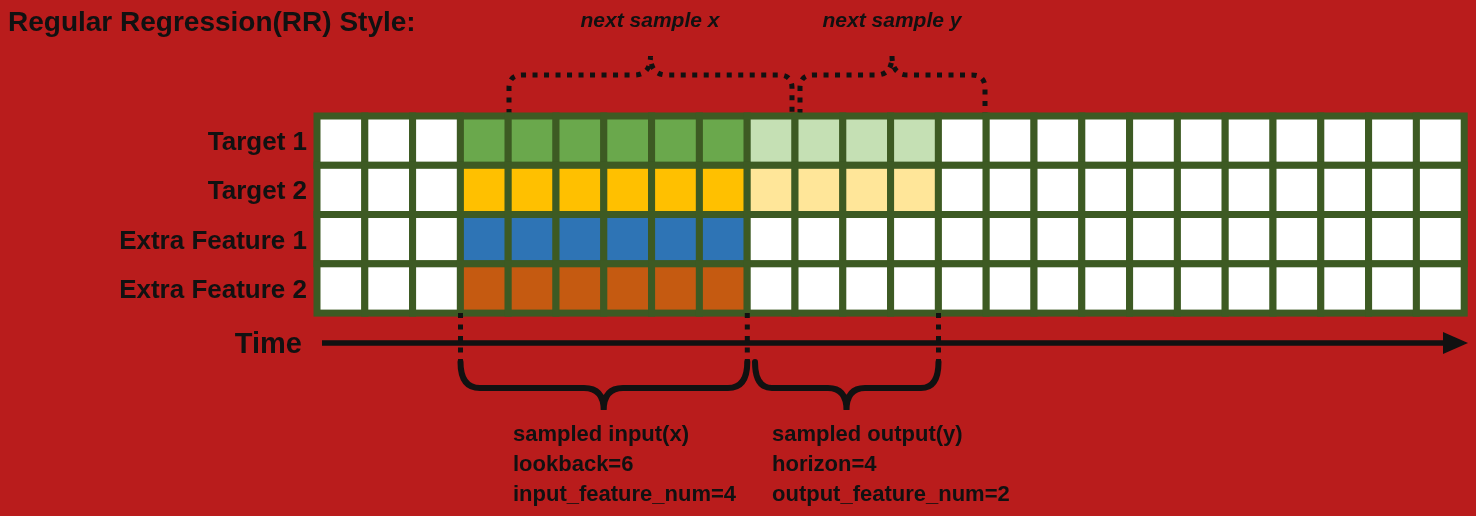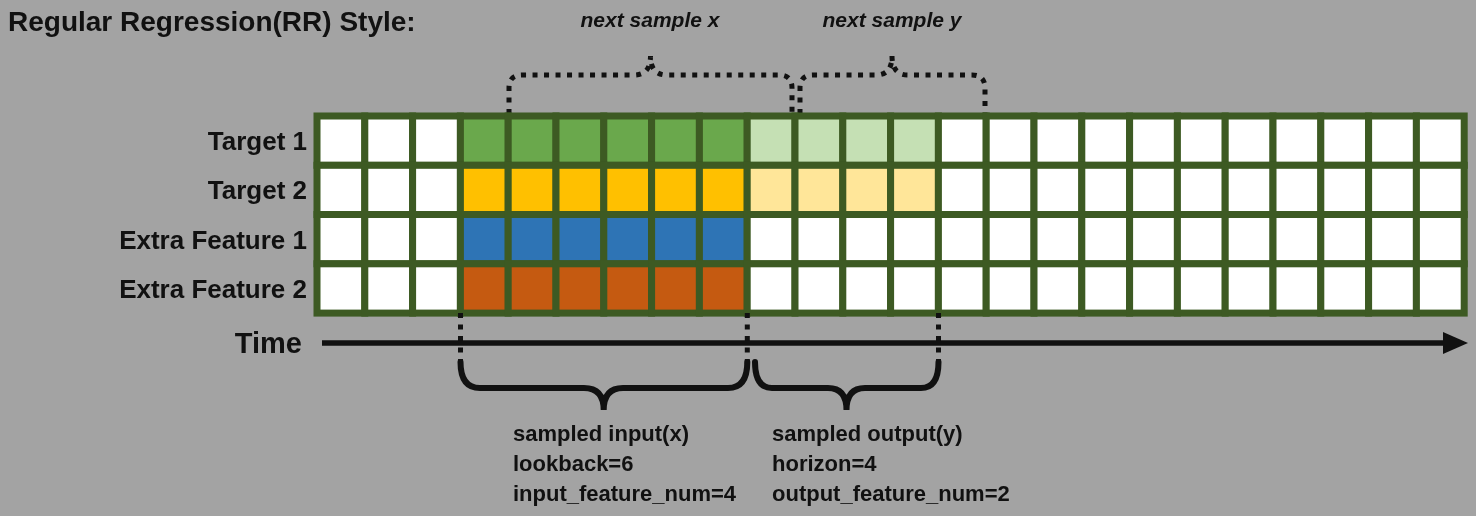--- a/index.html
+++ b/index.html
@@ -1,16 +1,16 @@
 <!DOCTYPE html>
 <html><head>
 <meta charset="utf-8">
 <style>
   html,body{margin:0;padding:0;background:#ffffff;}
-  .stage{position:relative;width:1476px;height:516px;background:#a3a3a3;overflow:hidden;
+  .stage{position:relative;width:1476px;height:516px;background:#b91c1c;overflow:hidden;
          font-family:"Liberation Sans", sans-serif;}
   svg{display:block;}
   text{font-family:"Liberation Sans", sans-serif;fill:#111111;}
   .title{font-size:28px;font-weight:700;}
   .rowlabel{font-size:26px;font-weight:700;}
   .timelabel{font-size:29px;font-weight:700;}
   .toplabel{font-size:21px;font-weight:600;font-style:italic;}
   .bottomtext{font-size:22px;font-weight:600;}
   .dotted{fill:none;stroke:#111111;stroke-width:5;stroke-dasharray:5 6.5;}
   .solidbrace{fill:none;stroke:#111111;stroke-width:6;stroke-linecap:round;}

